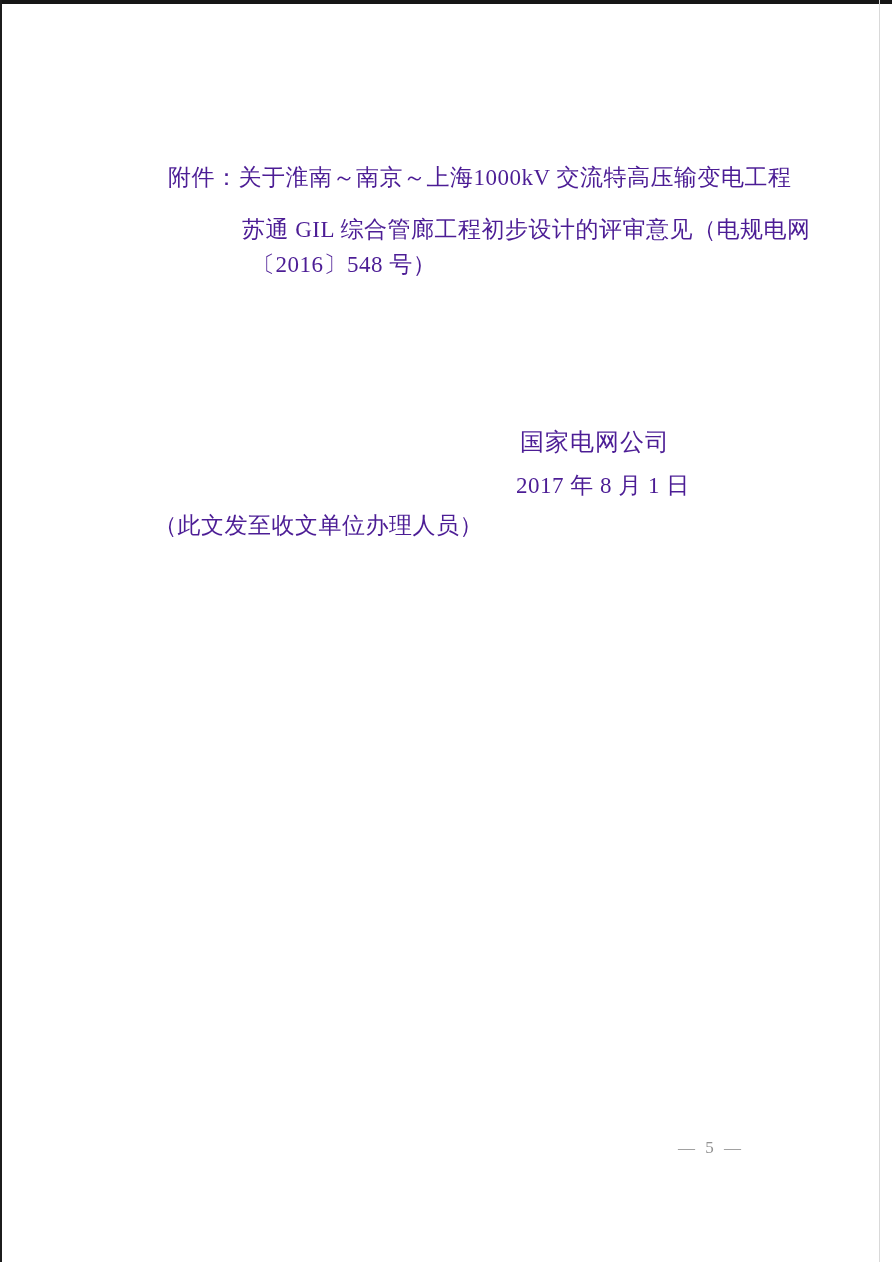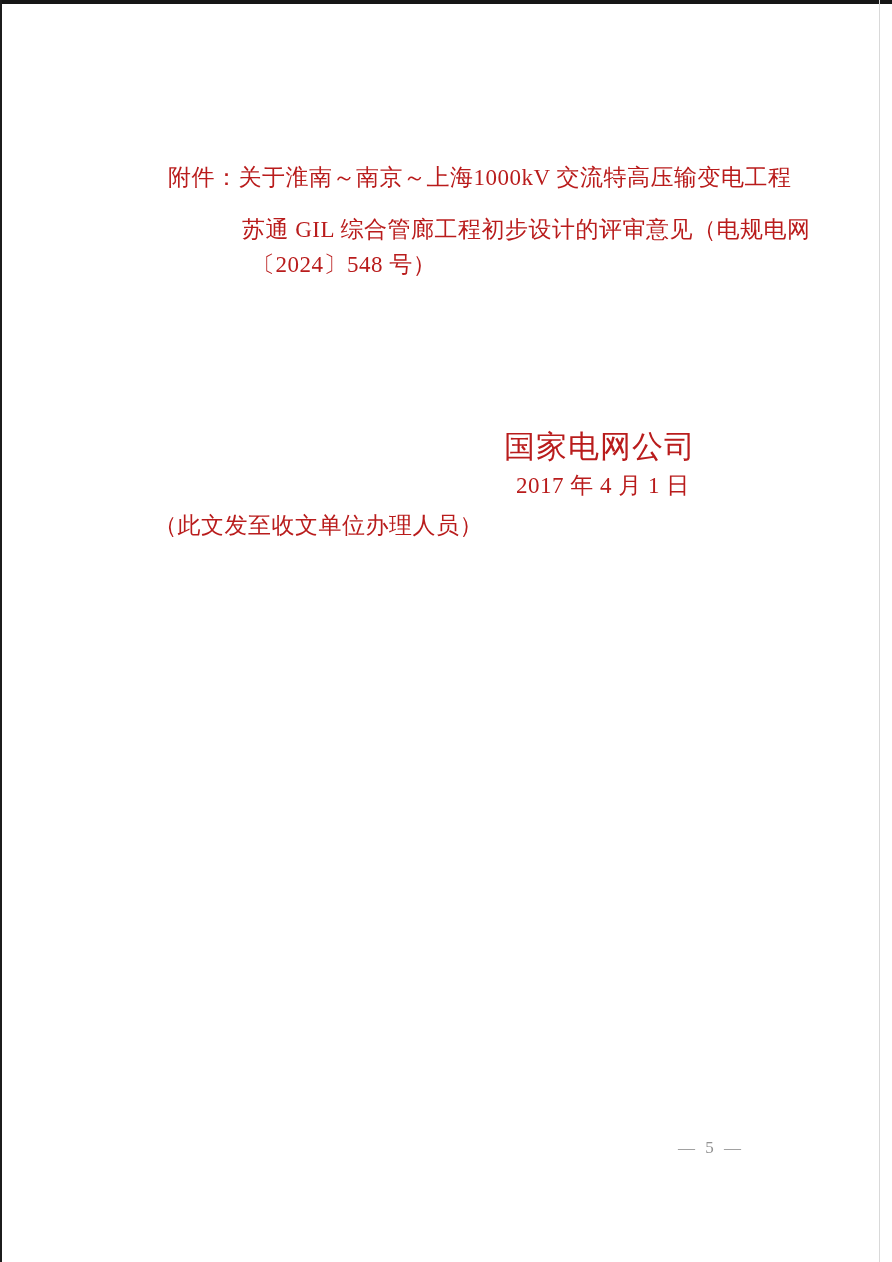--- a/index.html
+++ b/index.html
@@ -28,32 +28,32 @@
     background: #1c1c1c;
   }
   .scan-border-right {
     position: absolute;
     left: 879px; top: 0;
     width: 1px; height: 1262px;
     background: #d9d9d9;
   }
   .doc-text {
     position: absolute;
-    color: #b91c1c;
+    color: #4c1d95;
     font-size: 23px;
     letter-spacing: 0.5px;
     white-space: nowrap;
     line-height: 1.2;
   }
   .attachment-line-1 { left: 168px; top: 164px; }
   .attachment-line-2 { left: 242px; top: 216px; }
   .attachment-line-3 { left: 252px; top: 251px; }
   .signature-org {
-    left: 504px; top: 428px;
-    font-size: 31px;
+    left: 520px; top: 428px;
+    font-size: 24px;
     letter-spacing: 1px;
   }
   .signature-date {
     left: 516px; top: 472px;
   }
   .distribution-note {
     left: 154px; top: 512px;
   }
   .page-number {
     position: absolute;
@@ -68,21 +68,21 @@
 <body>
 
 <div class="scan-border-top"></div>
 <div class="scan-border-left"></div>
 <div class="scan-border-right"></div>
 
 <div class="doc-text attachment-line-1">附件：关于淮南～南京～上海1000kV 交流特高压输变电工程</div>
 
 <div class="doc-text attachment-line-2">苏通 GIL 综合管廊工程初步设计的评审意见（电规电网</div>
 
-<div class="doc-text attachment-line-3">〔2024〕548 号）</div>
+<div class="doc-text attachment-line-3">〔2016〕548 号）</div>
 
 <div class="doc-text signature-org">国家电网公司</div>
 
-<div class="doc-text signature-date">2017 年 4 月 1 日</div>
+<div class="doc-text signature-date">2017 年 8 月 1 日</div>
 
 <div class="doc-text distribution-note">（此文发至收文单位办理人员）</div>
 
 <div class="page-number">— 5 —</div>
 
 </body></html>

